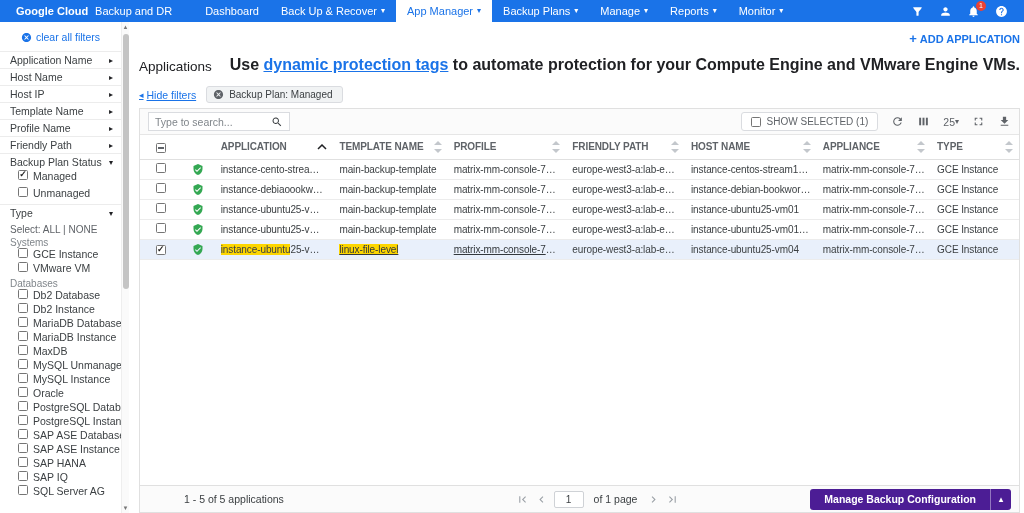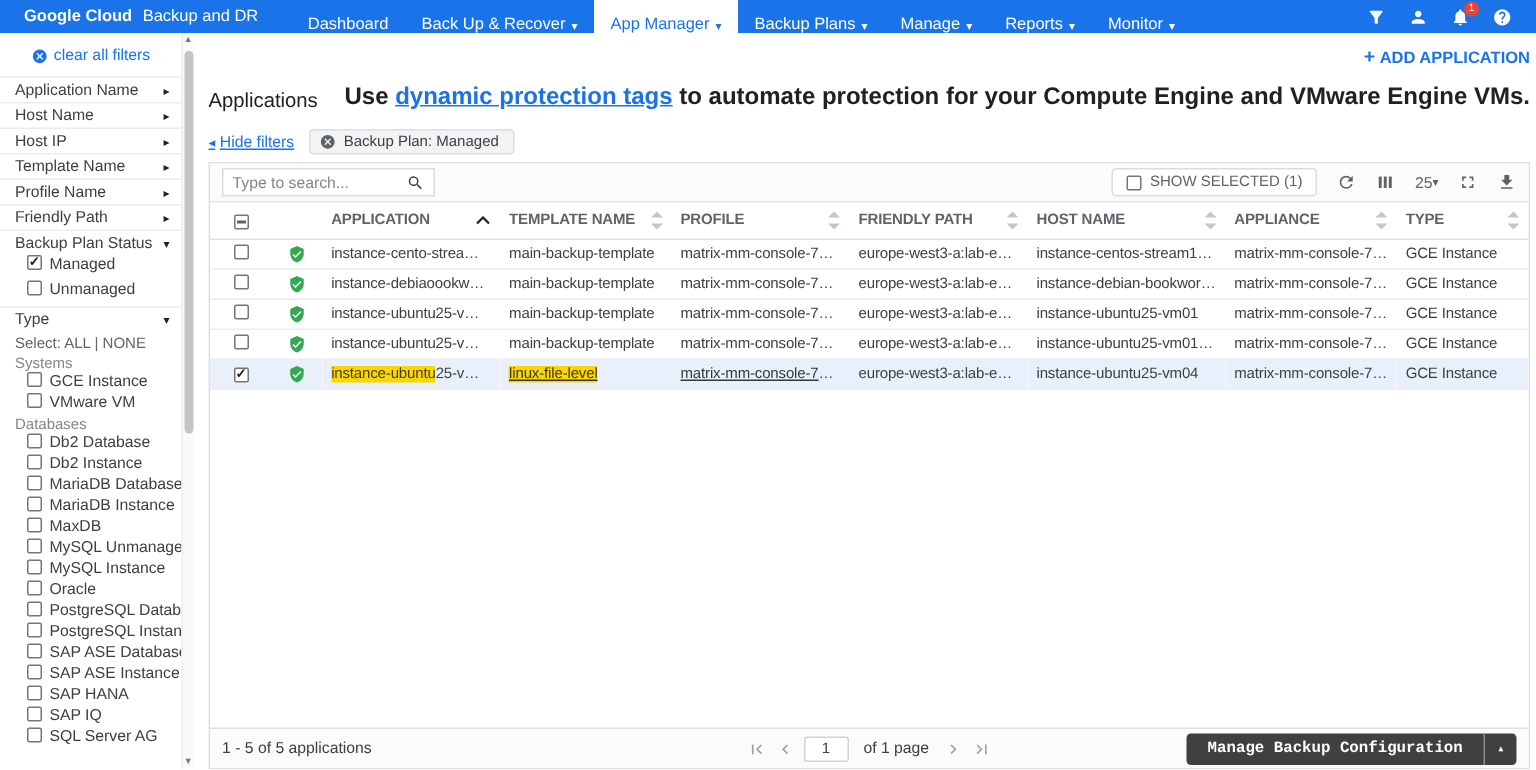--- a/index.html
+++ b/index.html
@@ -4,21 +4,21 @@
 <style>
   * { box-sizing: border-box; margin: 0; padding: 0; }
   html,body { width:1024px; height:513px; overflow:hidden; }
   body { font-family:"Liberation Sans", sans-serif; background:#fff; color:#3c4043; }
 
   
   .navbar { height:22px; background:#1a73e8; display:flex; align-items:stretch; color:#fff; font-size:11px; }
   .brand { display:flex; align-items:center; padding:0 8px 0 16px; gap:7px; white-space:nowrap; }
   .brand-product { font-weight:bold; }
   .nav-items { display:flex; margin-left:14px; align-items:stretch; }
-  .nav-item { display:flex; align-items:flex-end; gap:4px; padding:0 11px; color:#fff; text-decoration:none; white-space:nowrap; cursor:pointer; }
+  .nav-item { display:flex; align-items:center; gap:4px; padding:0 11px; color:#fff; text-decoration:none; white-space:nowrap; cursor:pointer; }
   .nav-item.active { background:#fff; color:#1a73e8; }
   .caret { font-size:8px; line-height:1; }
   .nav-right { margin-left:auto; display:flex; align-items:center; gap:15px; padding-right:16px; }
   .nav-right svg { display:block; }
   .bell-wrap { position:relative; }
   .badge { position:absolute; top:-4px; right:-6px; background:#ea4335; color:#fff; border-radius:50%; width:10px; height:10px; font-size:7px; display:flex; align-items:center; justify-content:center; }
 
   
   .layout { display:flex; height:491px; }
 
@@ -72,26 +72,26 @@
   tbody td { height:20px; padding:0 6px; border-bottom:1px solid #ececec; white-space:nowrap; overflow:hidden; text-overflow:ellipsis; }
   tr.selected td { background:#e9f0fb; }
   .hl { background:#fdd600; }
   .cell-link { text-decoration:underline; color:#33383d; cursor:pointer; }
   .c-cb, .c-sh { text-align:center; }
   .shield { display:block; margin:0 auto; }
 
   .table-spacer { flex:1; background:#fff; }
 
   .panel-footer { height:27px; flex:none; border-top:1px solid #e0e0e0; background:#fbfbfb; display:flex; align-items:center; padding:0 8px; font-size:10.5px; color:#3c4043; }
-  .range { flex:1; }
+  .range { flex:1;margin-left:36px; }
   .pagination { display:flex; align-items:center; gap:6px; }
   .page-input { width:30px; height:17px; border:1px solid #cfd2d6; border-radius:2px; text-align:center; font-size:10px; font-family:inherit; color:#3c4043; background:#fff; }
   .of-label { margin:0 4px; }
   .footer-right { flex:1; display:flex; justify-content:flex-end; }
-  .manage-btn { background:#404040; color:#fff; border-radius:3px; height:21px; display:flex; align-items:stretch; font-size:10.5px; font-weight:bold; cursor:pointer; overflow:hidden;font-family:Liberation Mono, monospace; }
+  .manage-btn { background:#4c1d95; color:#fff; border-radius:3px; height:21px; display:flex; align-items:stretch; font-size:10.5px; font-weight:bold; cursor:pointer; overflow:hidden; }
   .manage-btn .btn-label { display:flex; align-items:center; padding:0 14px; }
   .manage-btn .btn-caret { display:flex; align-items:center; padding:0 8px; border-left:1px solid rgba(255,255,255,0.4); font-size:8px; }
 </style>
 </head>
 <body>
 
 <div class="app">
 
   <header class="navbar">
     <div class="brand">

